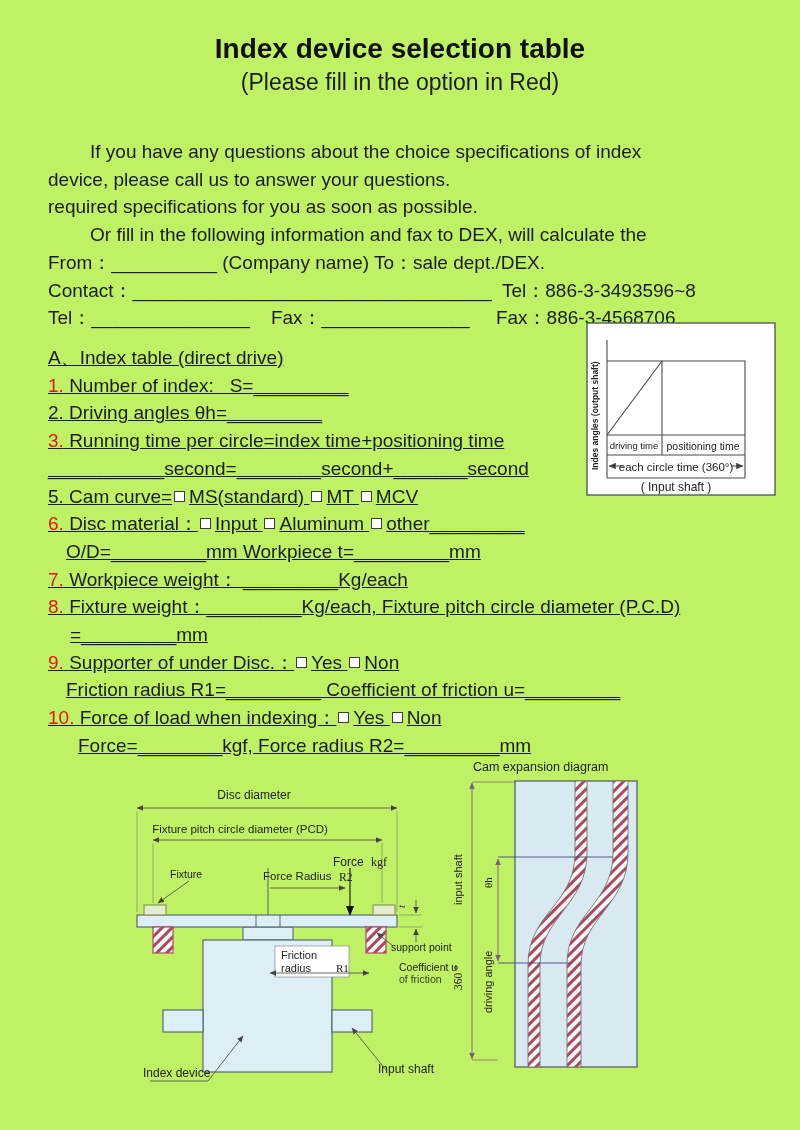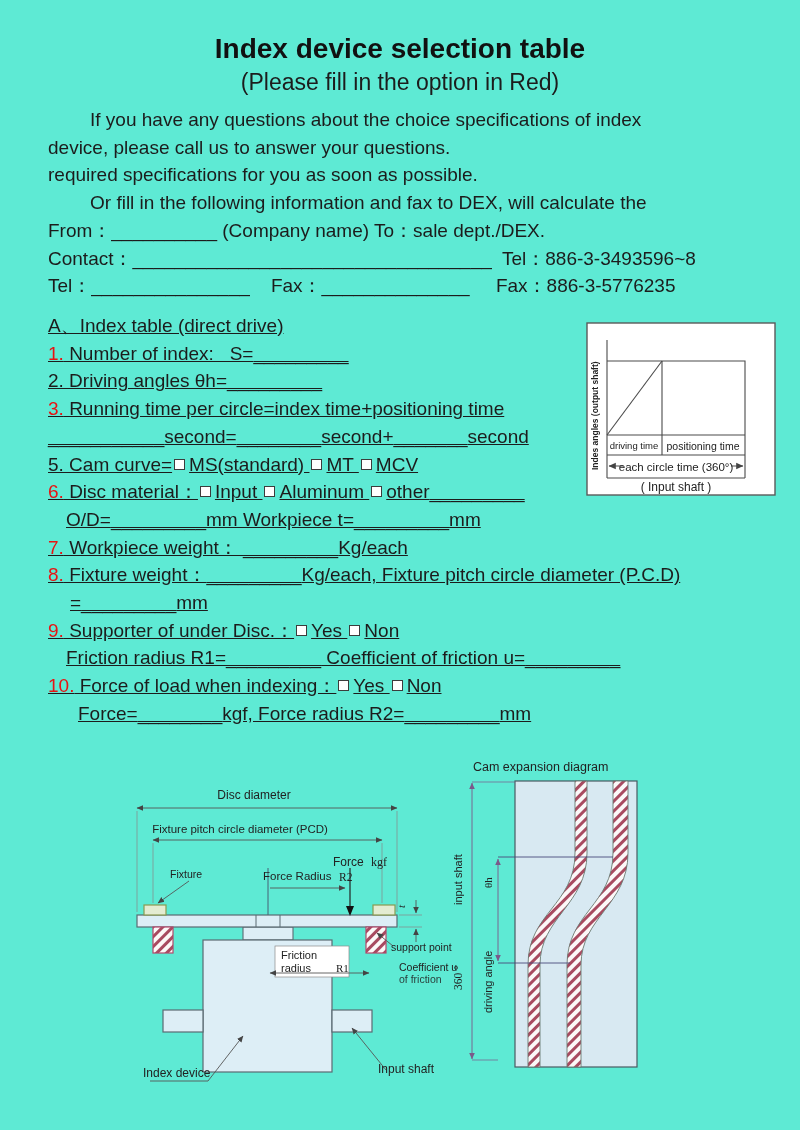--- a/index.html
+++ b/index.html
@@ -1,21 +1,21 @@
 <!DOCTYPE html>
 <html><head>
 <meta charset="utf-8">
 <style>
   html,body{margin:0;padding:0;background:#ffffff;}
-  .page{position:relative;width:800px;height:1130px;background:#5eead4;overflow:hidden;
+  .page{position:relative;width:800px;height:1130px;background:#bef264;overflow:hidden;
         font-family:"Liberation Sans","DejaVu Sans",sans-serif;color:#1c1c1c;}
   .title{position:absolute;top:33px;left:0;width:100%;text-align:center;
          font-size:28px;font-weight:bold;color:#111;}
   .subtitle{position:absolute;top:69px;left:0;width:100%;text-align:center;font-size:23px;}
-  .tblock{position:absolute;left:48px;width:730px;font-size:19px;}
+  .tblock{position:absolute;left:48px;width:730px;font-size:19px;margin-top:32px;}
   .intro{top:106px;}
   .form{top:312px;text-decoration:underline;}
   .line{line-height:27.7px;white-space:pre;}
   .red{color:#e81313;}
   .blank{color:#1c1c1c;letter-spacing:0;}
   .cb{display:inline-block;width:9px;height:9px;border:1.4px solid #3c3c3c;
       margin:0 4px 1px 2px;vertical-align:baseline;background:#fff;}
   svg{position:absolute;}
   svg text{fill:#222;font-family:"Liberation Sans","DejaVu Sans",sans-serif;}
   .serif{font-family:"Liberation Serif","DejaVu Serif",serif;}
@@ -28,21 +28,21 @@
   <div class="title">Index device selection table</div>
   <div class="subtitle">(Please fill in the option in Red)</div>
 
   <div class="tblock intro">
       <div class="line" style="padding-left: 42px;"><span class="t">If you have any questions about the choice specifications of index</span></div>
       <div class="line"><span class="t">device, please call us to answer your questions.</span></div>
       <div class="line"><span class="t">required specifications for you as soon as possible.</span></div>
       <div class="line" style="padding-left: 42px;"><span class="t">Or fill in the following information and fax to DEX, will calculate the</span></div>
       <div class="line"><span class="t">From：</span><span class="blank">__________</span><span class="t"> (Company name) To：sale dept./DEX.</span></div>
       <div class="line"><span class="t">Contact：</span><span class="blank">__________________________________</span><span class="t">  Tel：886-3-3493596~8</span></div>
-      <div class="line"><span class="t">Tel：</span><span class="blank">_______________</span><span class="t">    Fax：</span><span class="blank">______________</span><span class="t">     Fax：886-3-5776235</span></div>
+      <div class="line"><span class="t">Tel：</span><span class="blank">_______________</span><span class="t">    Fax：</span><span class="blank">______________</span><span class="t">     Fax：886-3-4568706</span></div>
     </div>
   <div class="tblock form">
       <div class="line"><span class="t">A、Index table (direct drive)</span></div>
       <div class="line"><span class="red">1.</span><span class="t"> Number of index:   S=</span><span class="blank">_________</span></div>
       <div class="line"><span class="t">2. Driving angles θh=</span><span class="blank">_________</span></div>
       <div class="line"><span class="red">3.</span><span class="t"> Running time per circle=index time+positioning time</span></div>
       <div class="line"><span class="blank">___________</span><span class="t">second=</span><span class="blank">________</span><span class="t">second+</span><span class="blank">_______</span><span class="t">second</span></div>
       <div class="line"><span class="t">5. Cam curve=</span><span class="cb"></span><span class="t">MS(standard) </span><span class="cb"></span><span class="t">MT </span><span class="cb"></span><span class="t">MCV</span></div>
       <div class="line"><span class="red">6.</span><span class="t"> Disc material：</span><span class="cb"></span><span class="t">Input </span><span class="cb"></span><span class="t">Aluminum </span><span class="cb"></span><span class="t">other</span><span class="blank">_________</span></div>
       <div class="line" style="padding-left: 18px;"><span class="t">O/D=</span><span class="blank">_________</span><span class="t">mm Workpiece t=</span><span class="blank">_________</span><span class="t">mm</span></div>

